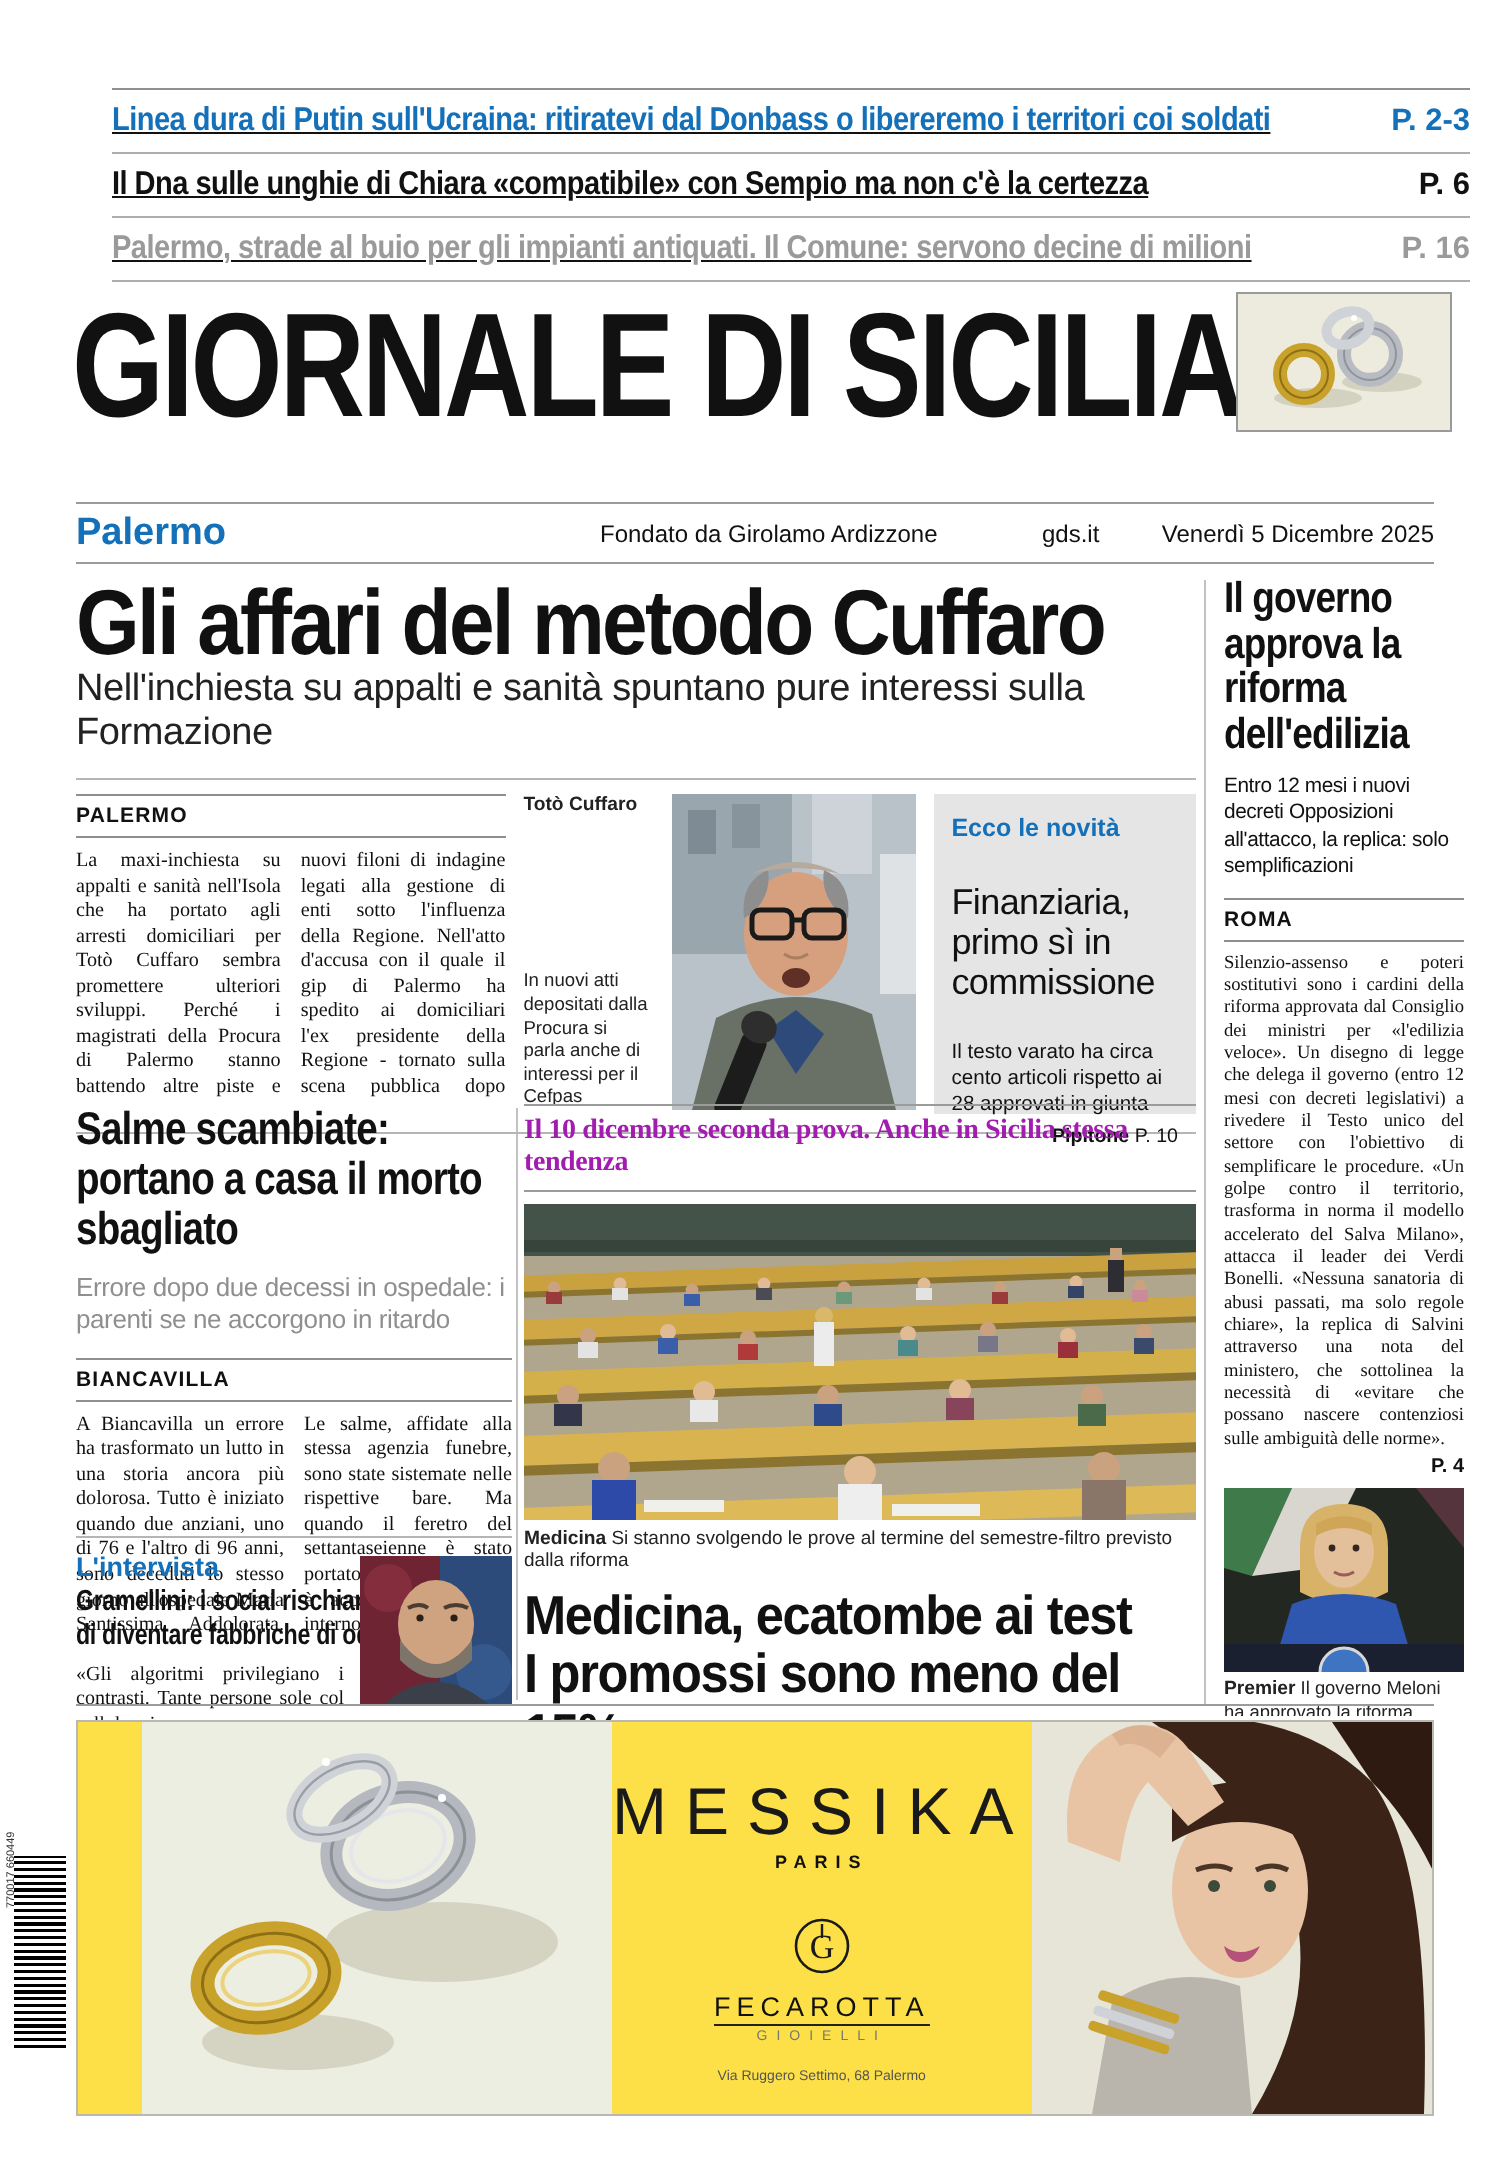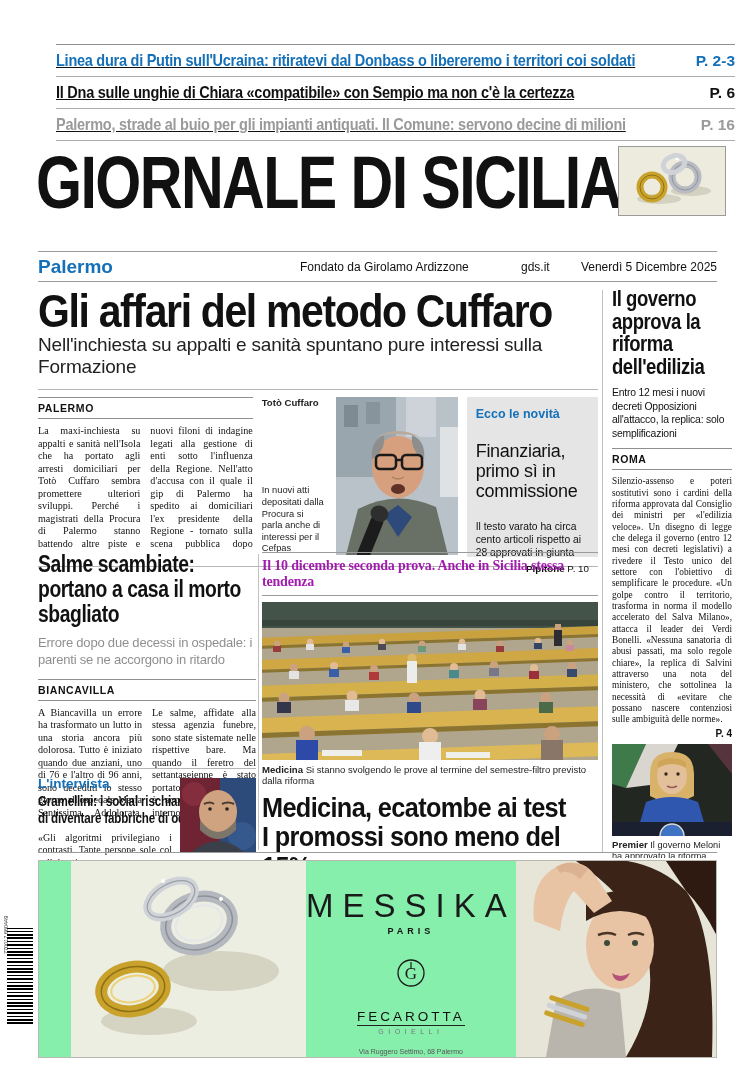--- a/index.html
+++ b/index.html
@@ -91,26 +91,26 @@
   .rightcol{left:612px;top:288px;width:120px;height:570px;overflow:hidden;}
   .rc-h{width:140px;transform:scaleX(.86);font-weight:bold;font-size:21.5px;line-height:1.05;letter-spacing:-.5px;}
   .rc-deck{font-size:10.4px;line-height:1.3;margin-top:8px;letter-spacing:-.2px;}
   .rc-kicker{margin-top:8px;}
   .rc-body{font-family:"Liberation Serif","DejaVu Serif",serif;font-size:9.3px;line-height:1.22;text-align:justify;}
   .rc-page{text-align:right;font-weight:bold;font-size:10px;margin:2px 0 5px;}
   .rc-caption{font-size:9.2px;line-height:1.25;margin-top:3px;color:#222;}
 
   
   .bottomrule{left:38px;top:852px;width:679px;border-top:1px solid #9b9b9b;}
-  .ad{left:38px;top:860px;width:679px;height:198px;background:#86efac;border:1px solid #b9b9b2;
+  .ad{left:38px;top:860px;width:679px;height:198px;background:#fde047;border:1px solid #b9b9b2;
       box-sizing:border-box;display:flex;overflow:hidden;padding-left:32px;}
   .ad-center{flex:1;text-align:center;padding-top:26px;}
   .ad-brand{font-size:33px;letter-spacing:9px;color:#1a1a1a;}
   .ad-brand-sub{font-size:9px;letter-spacing:4px;font-weight:bold;margin-top:1px;}
-  .ad-retailer{font-size:13.5px;letter-spacing:3px;margin-top:17px;border-bottom:1px solid #222;
+  .ad-retailer{font-size:13.5px;letter-spacing:3px;margin-top:3px;border-bottom:1px solid #222;
                display:inline-block;padding-bottom:1px;}
   .ad-retailer-sub{font-size:7px;letter-spacing:4.5px;color:#777;margin-top:2px;}
   .ad-addr{font-size:7px;color:#555;margin-top:13px;}
 
   
   .barcode{left:7px;top:928px;width:26px;height:96px;
            background:repeating-linear-gradient(0deg,#000 0 1.6px,#fff 1.6px 3.4px);}
   .barcode-num{position:absolute;left:-4px;top:26px;transform:rotate(-90deg);transform-origin:0 0;
                font-size:5.5px;color:#333;background:transparent;white-space:nowrap;}
 </style>

